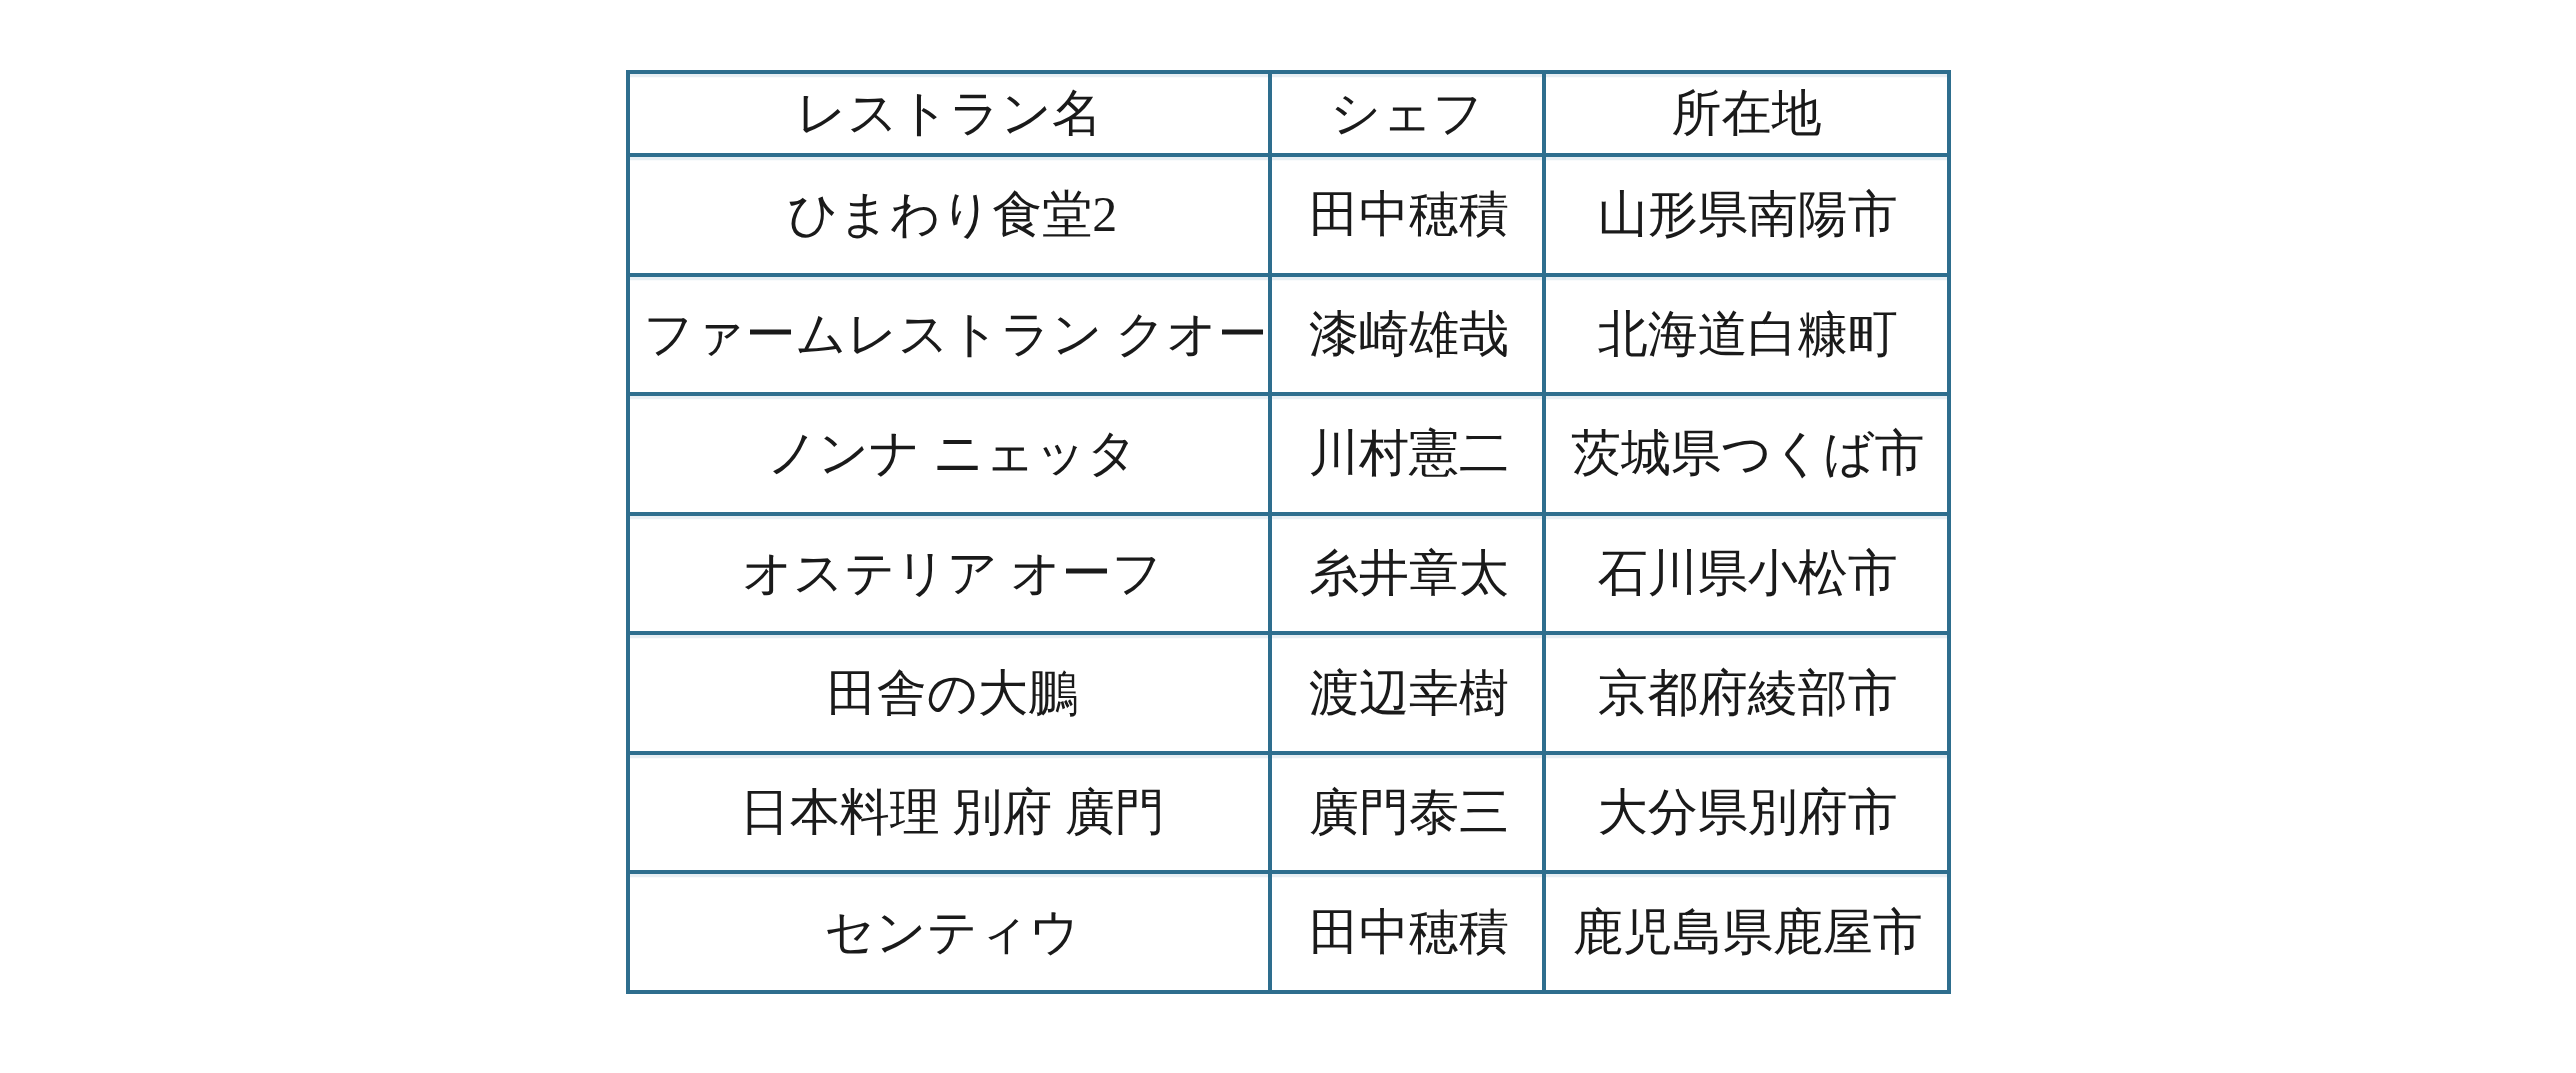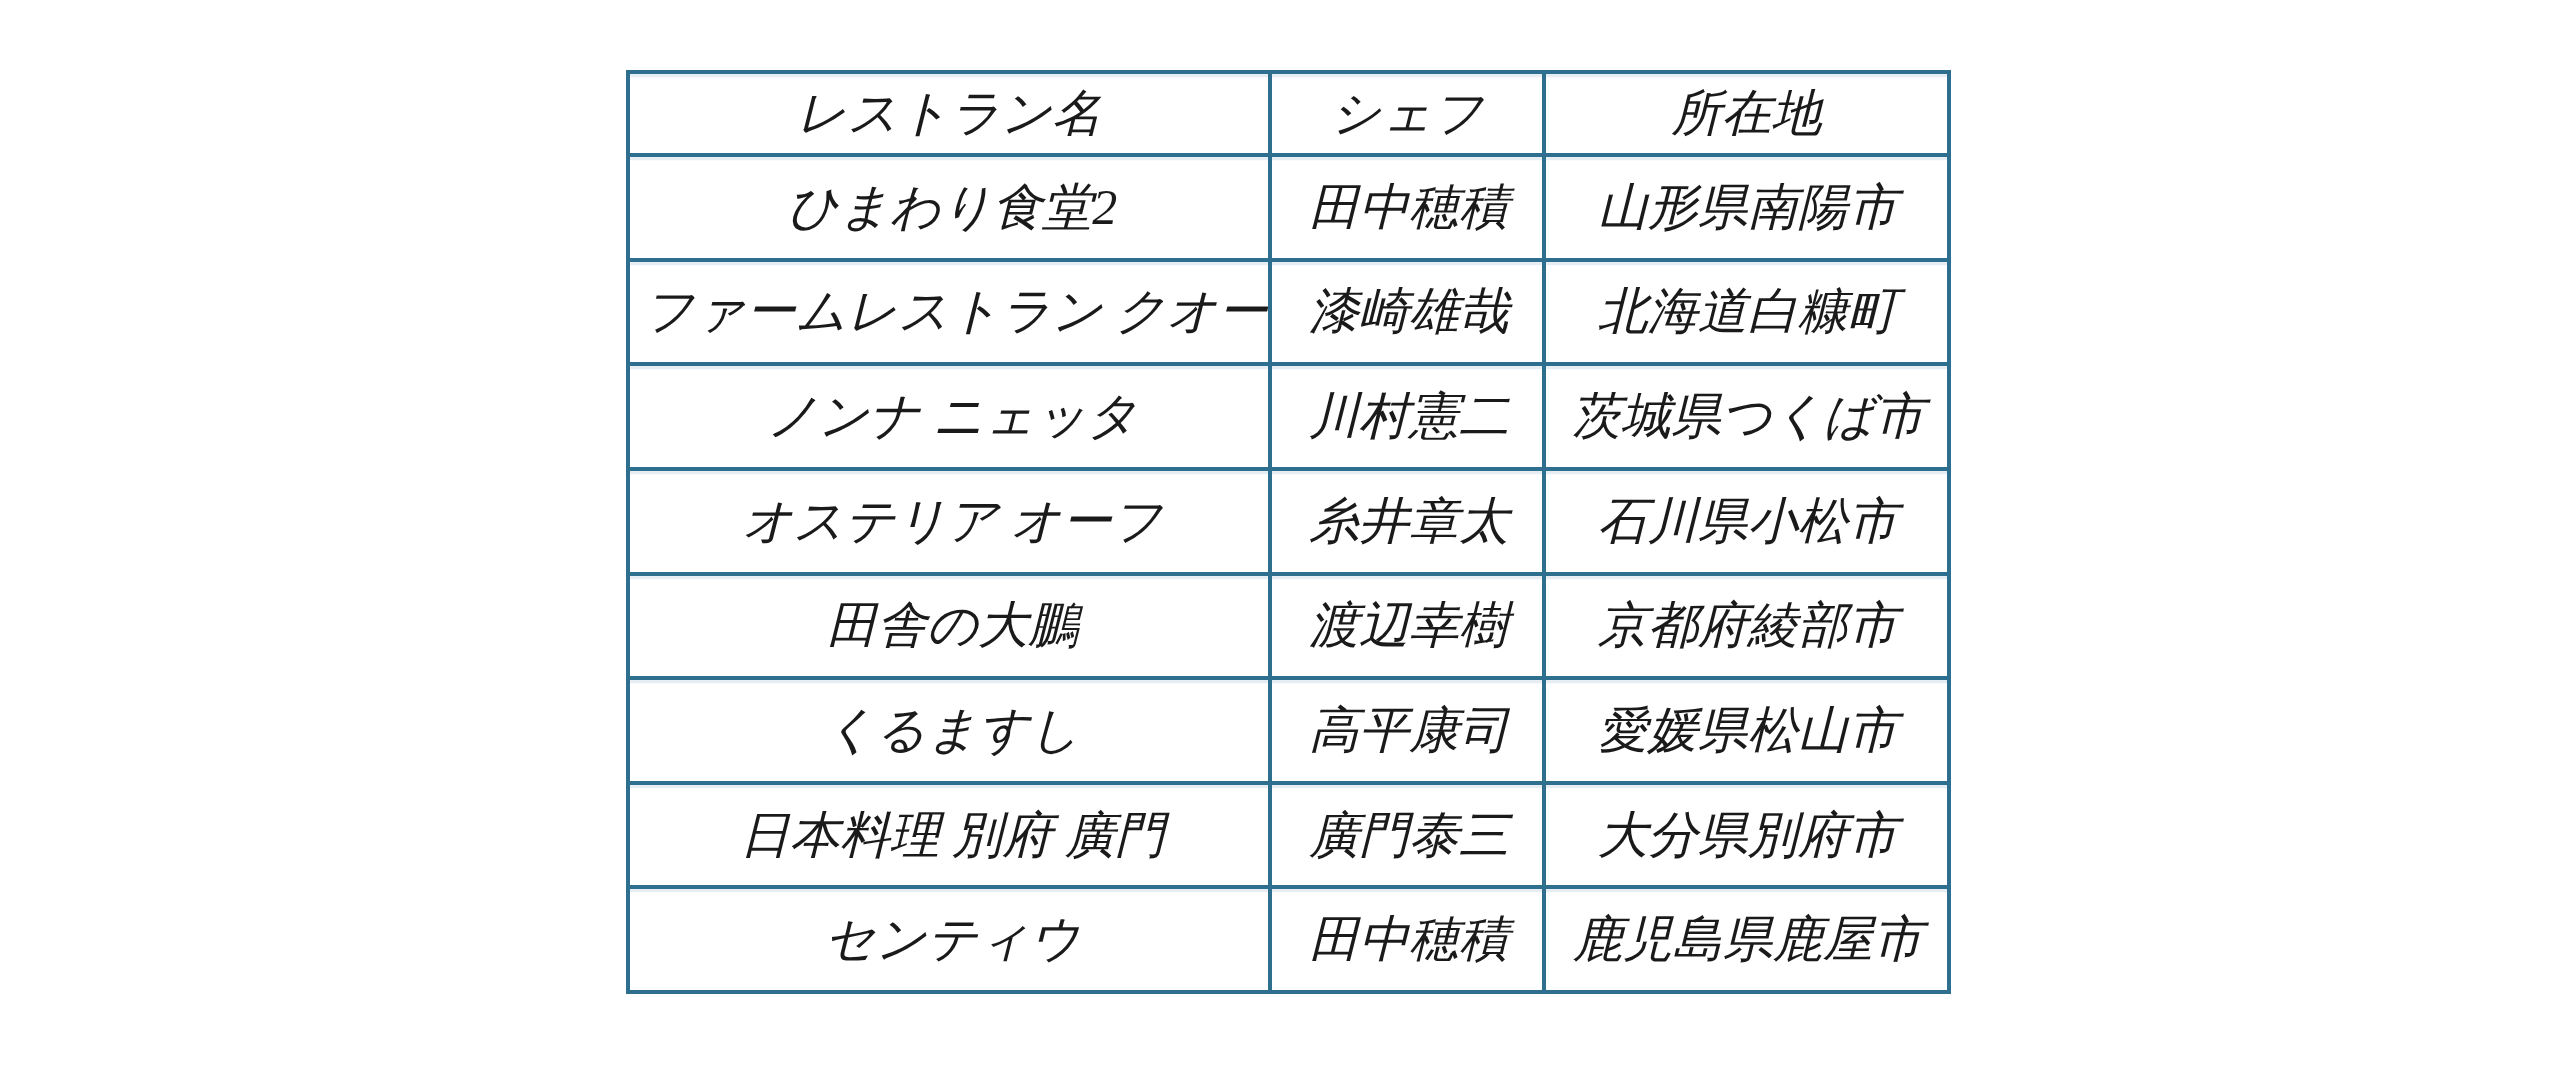--- a/index.html
+++ b/index.html
@@ -33,21 +33,20 @@
   col.c-chef { width: 274px; }
   col.c-loc  { width: 405px; }
   tr { height: 83px; }
   th, td {
     border: 4.1px solid #2e6e8e;
     background: #ffffff;
     box-shadow: inset 0 3.3px 0 #e7eef3;
     vertical-align: middle;
     white-space: nowrap;
     overflow: hidden;
-    font-style: italic;
   }
   th {
     font-weight: 400;
     text-align: center;
     padding: 0;
   }
   td {
     text-align: center;
     padding: 0 6.6px 0 13.2px;
   }
@@ -91,25 +90,20 @@
         <td class="cell-name">オステリア オーフ</td>
         <td class="cell-chef">糸井章太</td>
         <td class="cell-location">石川県小松市</td>
       </tr>
       <tr>
         <td class="cell-name">田舎の大鵬</td>
         <td class="cell-chef">渡辺幸樹</td>
         <td class="cell-location">京都府綾部市</td>
       </tr>
       <tr>
-        <td class="cell-name">くるますし</td>
-        <td class="cell-chef">高平康司</td>
-        <td class="cell-location">愛媛県松山市</td>
-      </tr>
-      <tr>
         <td class="cell-name">日本料理 別府 廣門</td>
         <td class="cell-chef">廣門泰三</td>
         <td class="cell-location">大分県別府市</td>
       </tr>
       <tr>
         <td class="cell-name">センティウ</td>
         <td class="cell-chef">田中穂積</td>
         <td class="cell-location">鹿児島県鹿屋市</td>
       </tr>
     </tbody>

